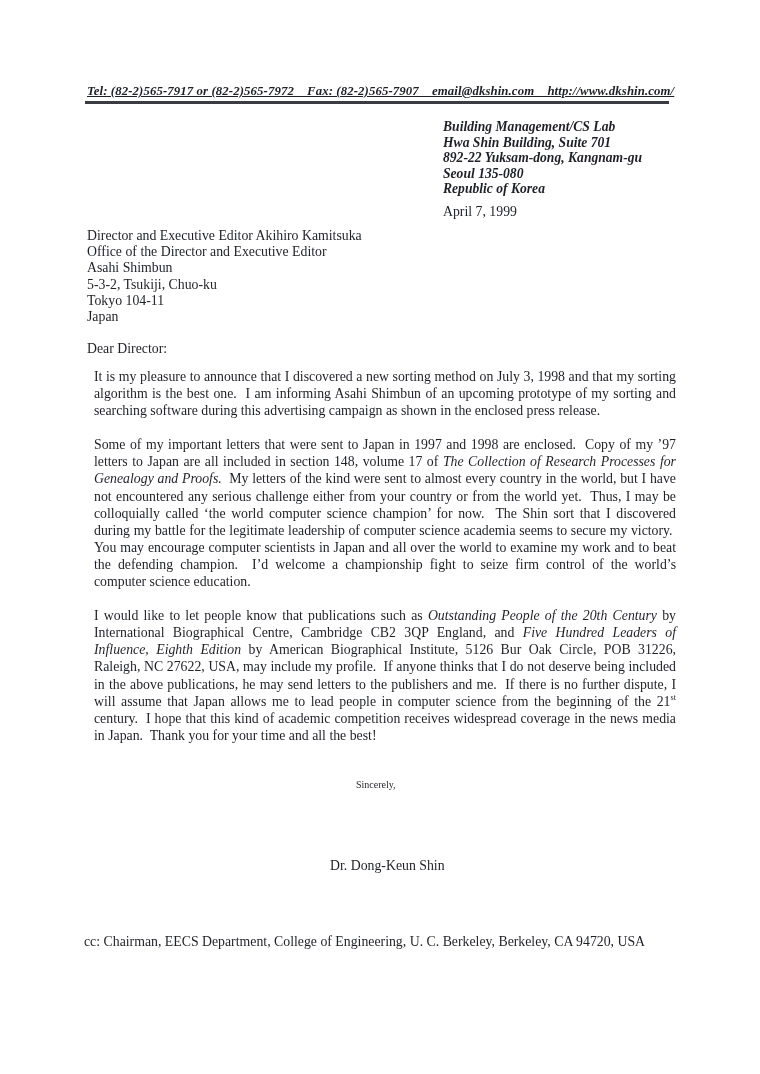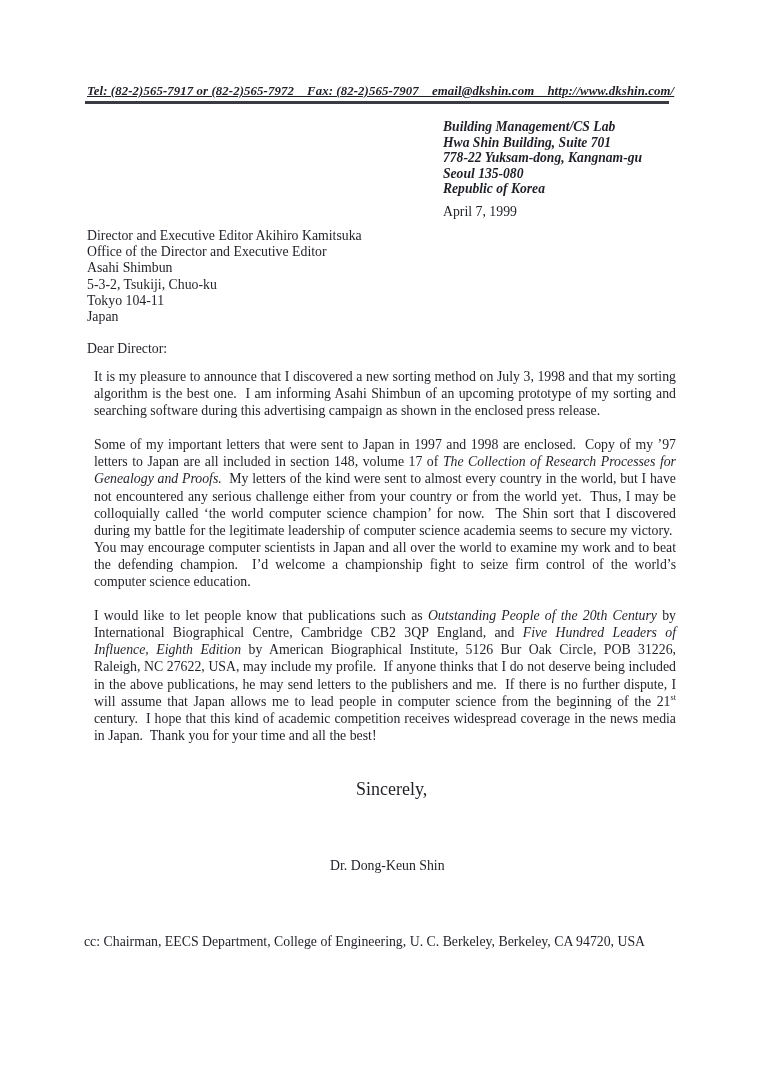--- a/index.html
+++ b/index.html
@@ -74,21 +74,21 @@
     line-height: 17.1px;
     text-align: justify;
   }
   .letter-body p { margin: 0 0 17px 8px; }
   .letter-body .i { font-style: italic; }
   .letter-body sup { font-size: 0.6em; line-height: 0; vertical-align: super; }
   .closing {
     position: absolute;
     left: 356px;
     top: 779px;
-    font-size: 18px;
+    font-size: 10px;
     text-align: right;
   }
   .signature-name {
     position: absolute;
     left: 330px;
     top: 858px;
     font-size: 13.8px;
   }
   .cc-line {
     position: absolute;
@@ -101,21 +101,21 @@
 <body>
 
 <div class="page">
 
   <div class="letterhead">Tel: (82-2)565-7917 or (82-2)565-7972    Fax: (82-2)565-7907    email@dkshin.com    http://www.dkshin.com/</div>
   <div class="letterhead-rule"></div>
 
   <div class="sender-block">
       <div>Building Management/CS Lab</div>
       <div>Hwa Shin Building, Suite 701</div>
-      <div>778-22 Yuksam-dong, Kangnam-gu</div>
+      <div>892-22 Yuksam-dong, Kangnam-gu</div>
       <div>Seoul 135-080</div>
       <div>Republic of Korea</div>
     </div>
 
   <div class="date-line">April 7, 1999</div>
 
   <div class="recipient-block">
       <div>Director and Executive Editor Akihiro Kamitsuka</div>
       <div>Office of the Director and Executive Editor</div>
       <div>Asahi Shimbun</div>

